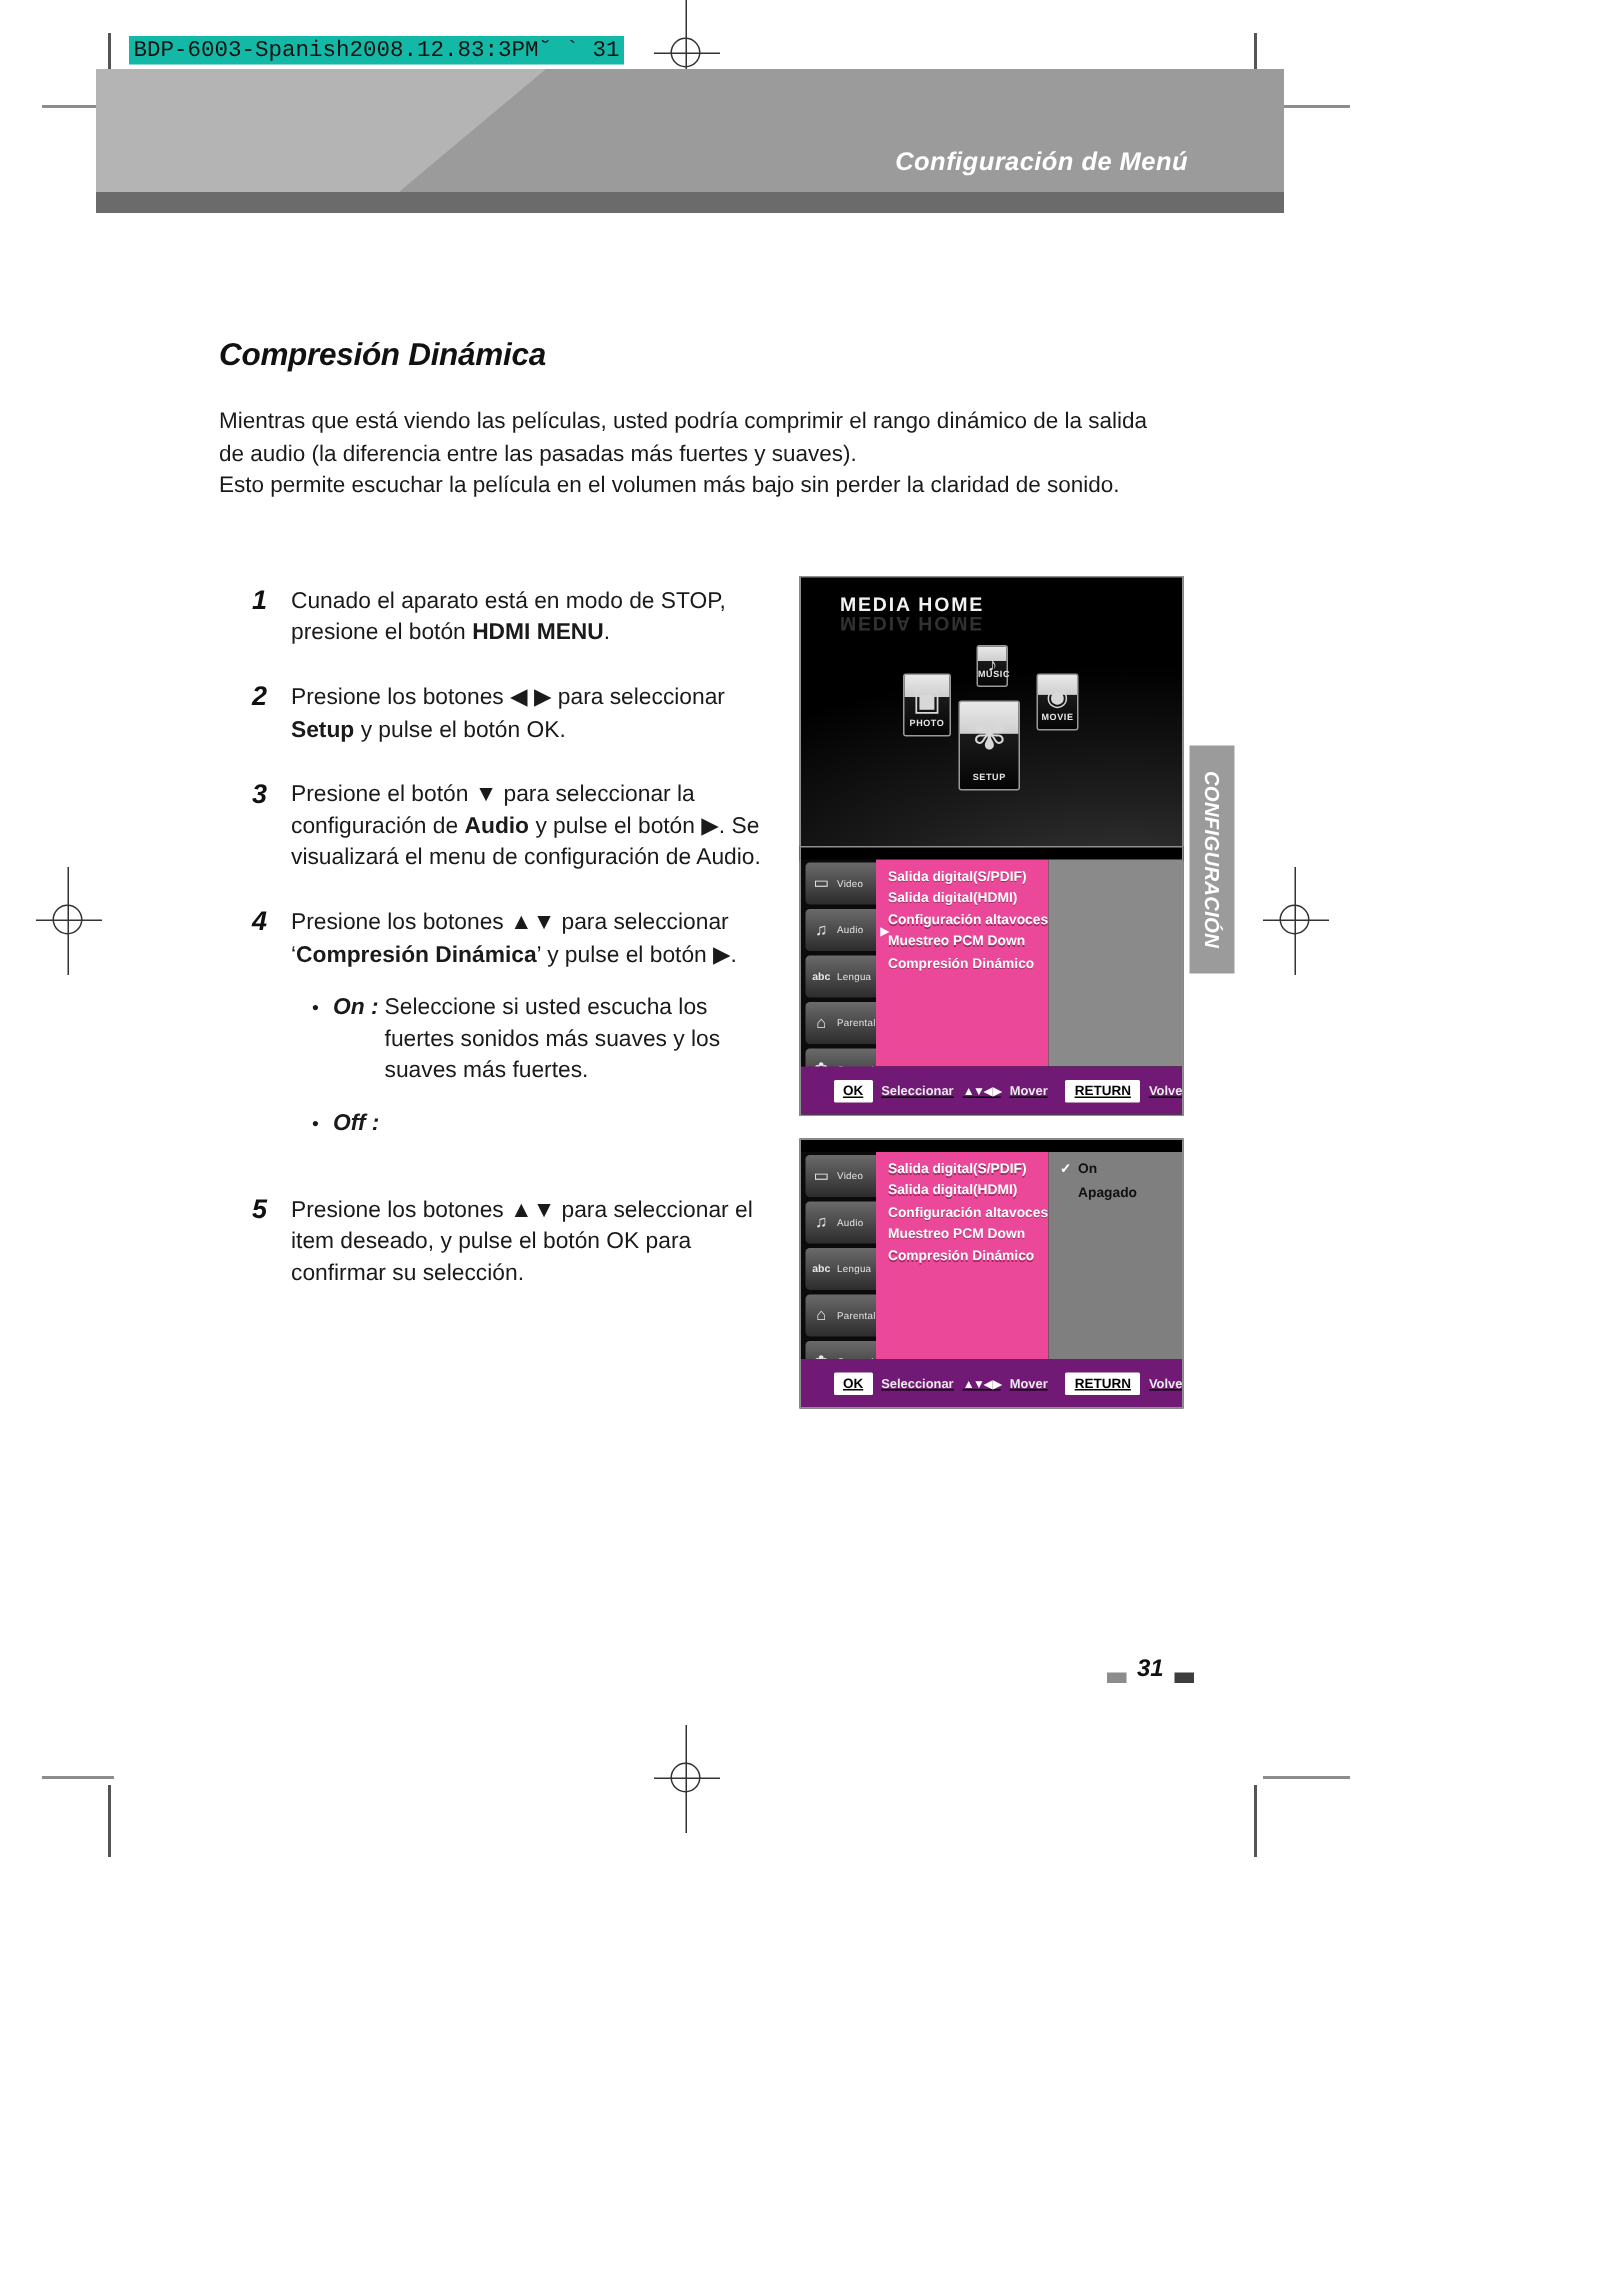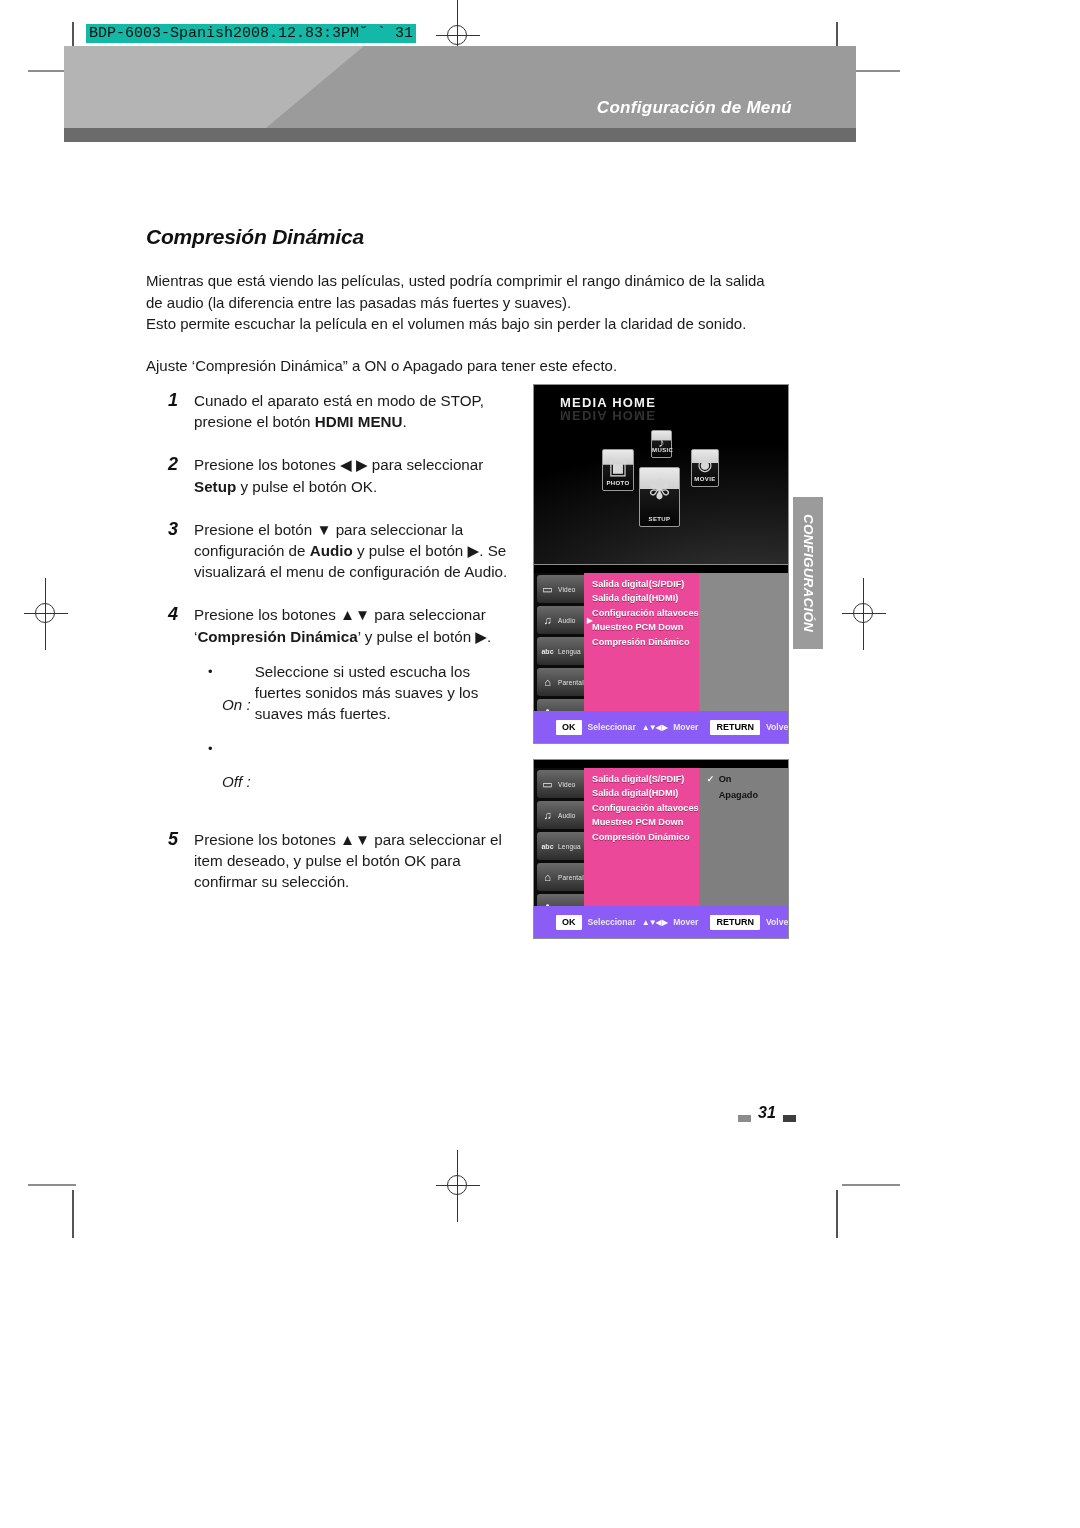--- a/index.html
+++ b/index.html
@@ -175,25 +175,24 @@
     color: #1a1a1a;
     margin-bottom: 14px;
   }
   .sub-bullet {
     flex: 0 0 14px;
     font-size: 13px;
     line-height: 21.2px;
   }
   .sub-label {
     flex: 0 0 auto;
-    font-weight: normal;
+    font-weight: bold;
     font-style: italic;
     padding-right: 4px;
     white-space: nowrap;
-    margin-top: 33px;
   }
   .sub-text {
     flex: 1;
   }
 
   
   .side-tab {
     position: absolute;
     left: 793px;
     top: 497px;
@@ -369,25 +368,26 @@
   .menu-opts .opt .check {
     position: absolute;
     left: 0;
     color: #ffffff;
     font-size: 9px;
   }
   .menu-foot {
     position: absolute;
     left: 0; right: 0; bottom: 0;
     height: 32px;
-    background: #8b5cf6;
+    background: #701a75;
     display: flex;
     align-items: center;
     padding-left: 22px;
     gap: 6px;
+    text-decoration: underline;
   }
   .key-badge {
     background: #ffffff;
     color: #000;
     font-size: 9px;
     font-weight: bold;
     padding: 2px 6px;
     line-height: 11px;
     border-radius: 1px;
   }
@@ -470,21 +470,20 @@
 
 <div class="side-tab">
   <span>CONFIGURACIÓN</span>
 </div>
 
 <div class="doc-title">Compresión Dinámica</div>
 
 <div class="intro">
   <p>Mientras que está viendo las películas, usted podría comprimir el rango dinámico de la salida de audio (la diferencia entre las pasadas más fuertes y suaves).</p>
   <p>Esto permite escuchar la película en el volumen más bajo sin perder la claridad de sonido.</p>
-  <p class="gap">Ajuste ‘Compresión Dinámica” a ON o Apagado para tener este efecto.</p>
 </div>
 
 <div class="steps">
 
   <div class="step">
     <div class="step-num">1</div>
     <div class="step-body">Cunado el aparato está en modo de STOP, presione el botón <b>HDMI MENU</b>.</div>
   </div>
 
   <div class="step">

